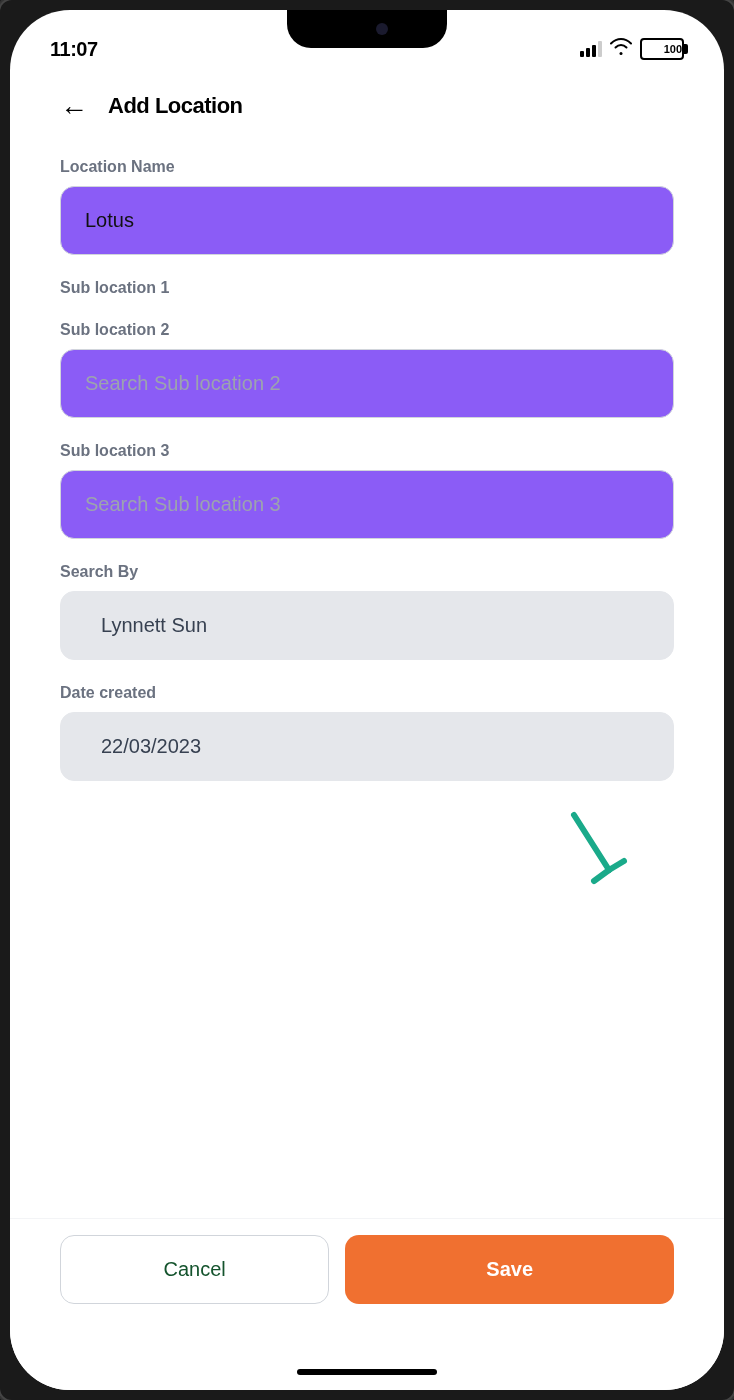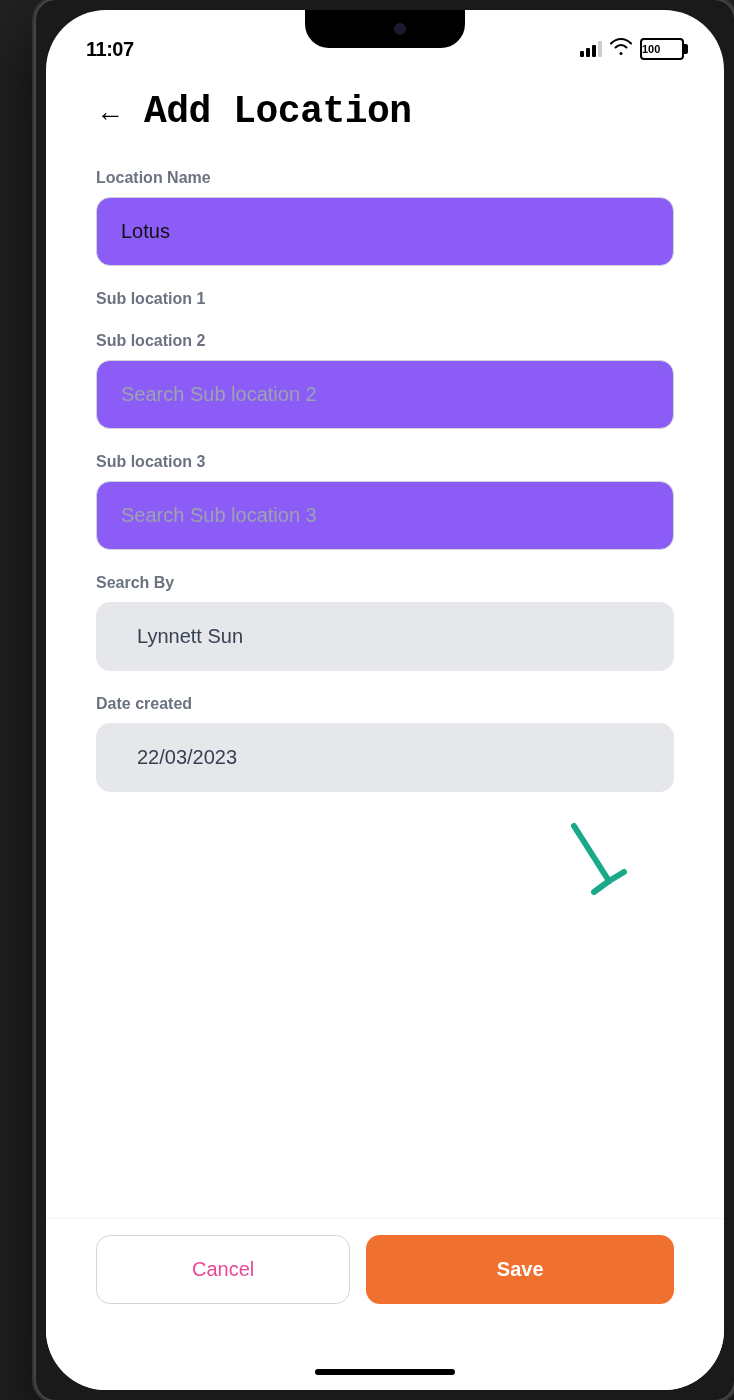--- a/index.html
+++ b/index.html
@@ -10,25 +10,24 @@
       justify-content: center;
       align-items: center;
       min-height: 100vh;
       font-family: -apple-system, BlinkMacSystemFont, 'Segoe UI', sans-serif;
     }
 
     .phone-frame {
       width: 734px;
       height: 1400px;
       background: #1a1a1a;
-      border-radius: 20px;
+      border-radius: 12px;
       position: relative;
       overflow: hidden;
       box-shadow: 0 0 0 2px #444, 0 0 0 4px #333, 0 30px 80px rgba(0,0,0,0.8);
-      margin-left: 36px;
     }
 
     
     .phone-frame::before {
       content: '';
       position: absolute;
       left: -6px;
       top: 300px;
       width: 6px;
       height: 60px;
@@ -119,21 +118,21 @@
     }
 
     .wifi-icon {
       font-size: 18px;
       color: #000;
     }
 
     .battery-icon {
       display: flex;
       align-items: center;
-      justify-content: flex-start;
+      justify-content: flex-end;
       width: 44px;
       height: 22px;
       border: 2px solid #000;
       border-radius: 4px;
       position: relative;
       font-size: 11px;
       font-weight: 700;
     }
 
     .battery-icon::after {
@@ -162,25 +161,24 @@
     }
 
     .back-btn {
       font-size: 28px;
       color: #000;
       cursor: pointer;
       font-weight: 300;
     }
 
     .page-title {
-      font-size: 38px;
+      font-size: 22px;
       font-weight: 700;
       color: #000;
       letter-spacing: -0.5px;
-      font-family: Liberation Mono, monospace;
     }
 
     
     .field-group {
       margin-bottom: 24px;
     }
 
     .field-label {
       font-size: 16px;
       color: #6b7280;
@@ -233,21 +231,21 @@
     }
 
     .btn-cancel {
       flex: 1;
       padding: 22px;
       border: 1.5px solid #d1d5db;
       border-radius: 14px;
       background: #fff;
       font-size: 20px;
       font-weight: 500;
-      color: #ec4899;
+      color: #14532d;
       cursor: pointer;
     }
 
     .btn-save {
       flex: 1.4;
       padding: 8px;
       border: none;
       border-radius: 14px;
       background: #f07030;
       font-size: 20px;

